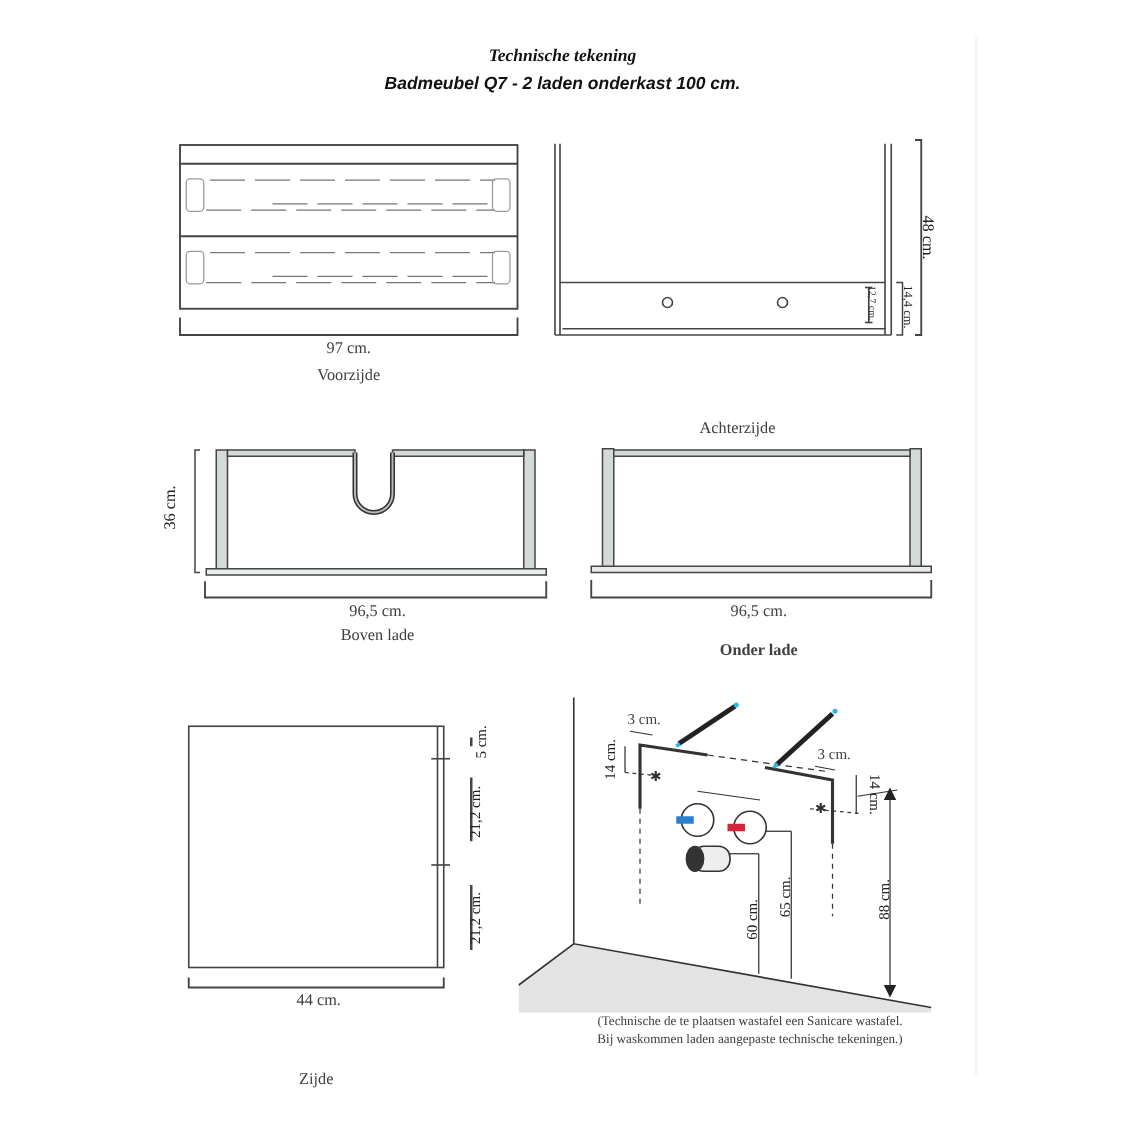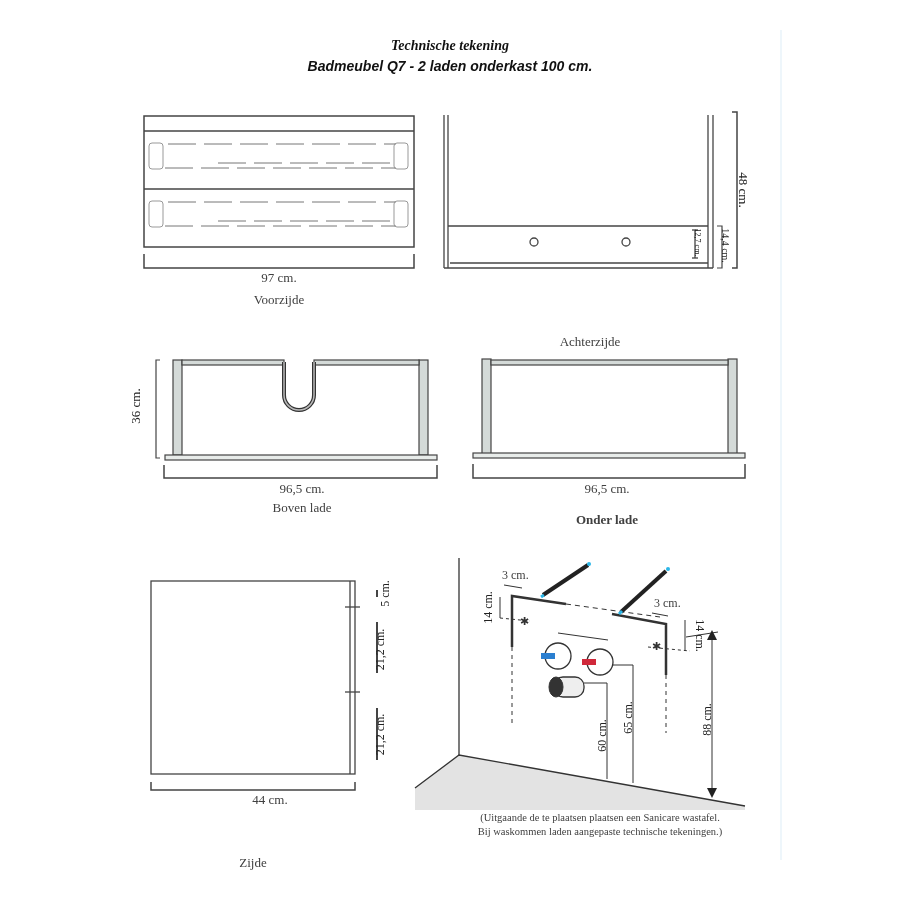--- a/index.html
+++ b/index.html
@@ -149,24 +149,24 @@
 <div class="rot" style="left:118px;top:398px;transform:rotate(-90deg);font-size:13px;">36 cm.</div>
 <div class="lbl" style="left:262px;top:481px;width:80px;">96,5 cm.</div>
 <div class="lbl" style="left:252px;top:500px;width:100px;">Boven lade</div>
 
 <div class="lbl" style="left:567px;top:481px;width:80px;">96,5 cm.</div>
 <div class="lbl" style="left:557px;top:512px;width:100px;font-weight:bold;">Onder lade</div>
 
 <div class="rot" style="left:372px;top:586px;transform:rotate(-90deg);font-size:12px;">5 cm.</div>
 <div class="rot" style="left:360px;top:642px;transform:rotate(-90deg);font-size:12px;">21,2 cm.</div>
 <div class="rot" style="left:360px;top:727px;transform:rotate(-90deg);font-size:12px;">21,2 cm.</div>
-<div class="lbl" style="left:230px;top:792px;width:80px;">44 cm.</div>
+<div class="lbl" style="left:215px;top:792px;width:80px;">44 cm.</div>
 <div class="lbl" style="left:213px;top:855px;width:80px;font-family:Liberation Serif, serif;">Zijde</div>
 
 <div class="lbl" style="left:502px;top:568px;font-size:12px;">3 cm.</div>
 <div class="lbl" style="left:654px;top:596px;font-size:12px;">3 cm.</div>
 <div class="rot" style="left:472px;top:600px;transform:rotate(-90deg);font-size:12px;">14 cm.</div>
 <div class="rot" style="left:683px;top:628px;transform:rotate(90deg);font-size:12px;">14 cm.</div>
 <div class="rot" style="left:586px;top:728px;transform:rotate(-90deg);font-size:12px;">60 cm.</div>
 <div class="rot" style="left:612px;top:710px;transform:rotate(-90deg);font-size:12px;">65 cm.</div>
 <div class="rot" style="left:691px;top:712px;transform:rotate(-90deg);font-size:12px;">88 cm.</div>
-<div class="lbl" style="left:420px;top:812px;width:360px;font-size:10.5px;">(Uitgaande de te plaatsen plaatsen een Sanicare wastafel.</div>
+<div class="lbl" style="left:420px;top:812px;width:360px;font-size:10.5px;">(Technische de te plaatsen wastafel een Sanicare wastafel.</div>
 <div class="lbl" style="left:420px;top:826px;width:360px;font-size:10.5px;">Bij waskommen laden aangepaste technische tekeningen.)</div>
 
 </body></html>

